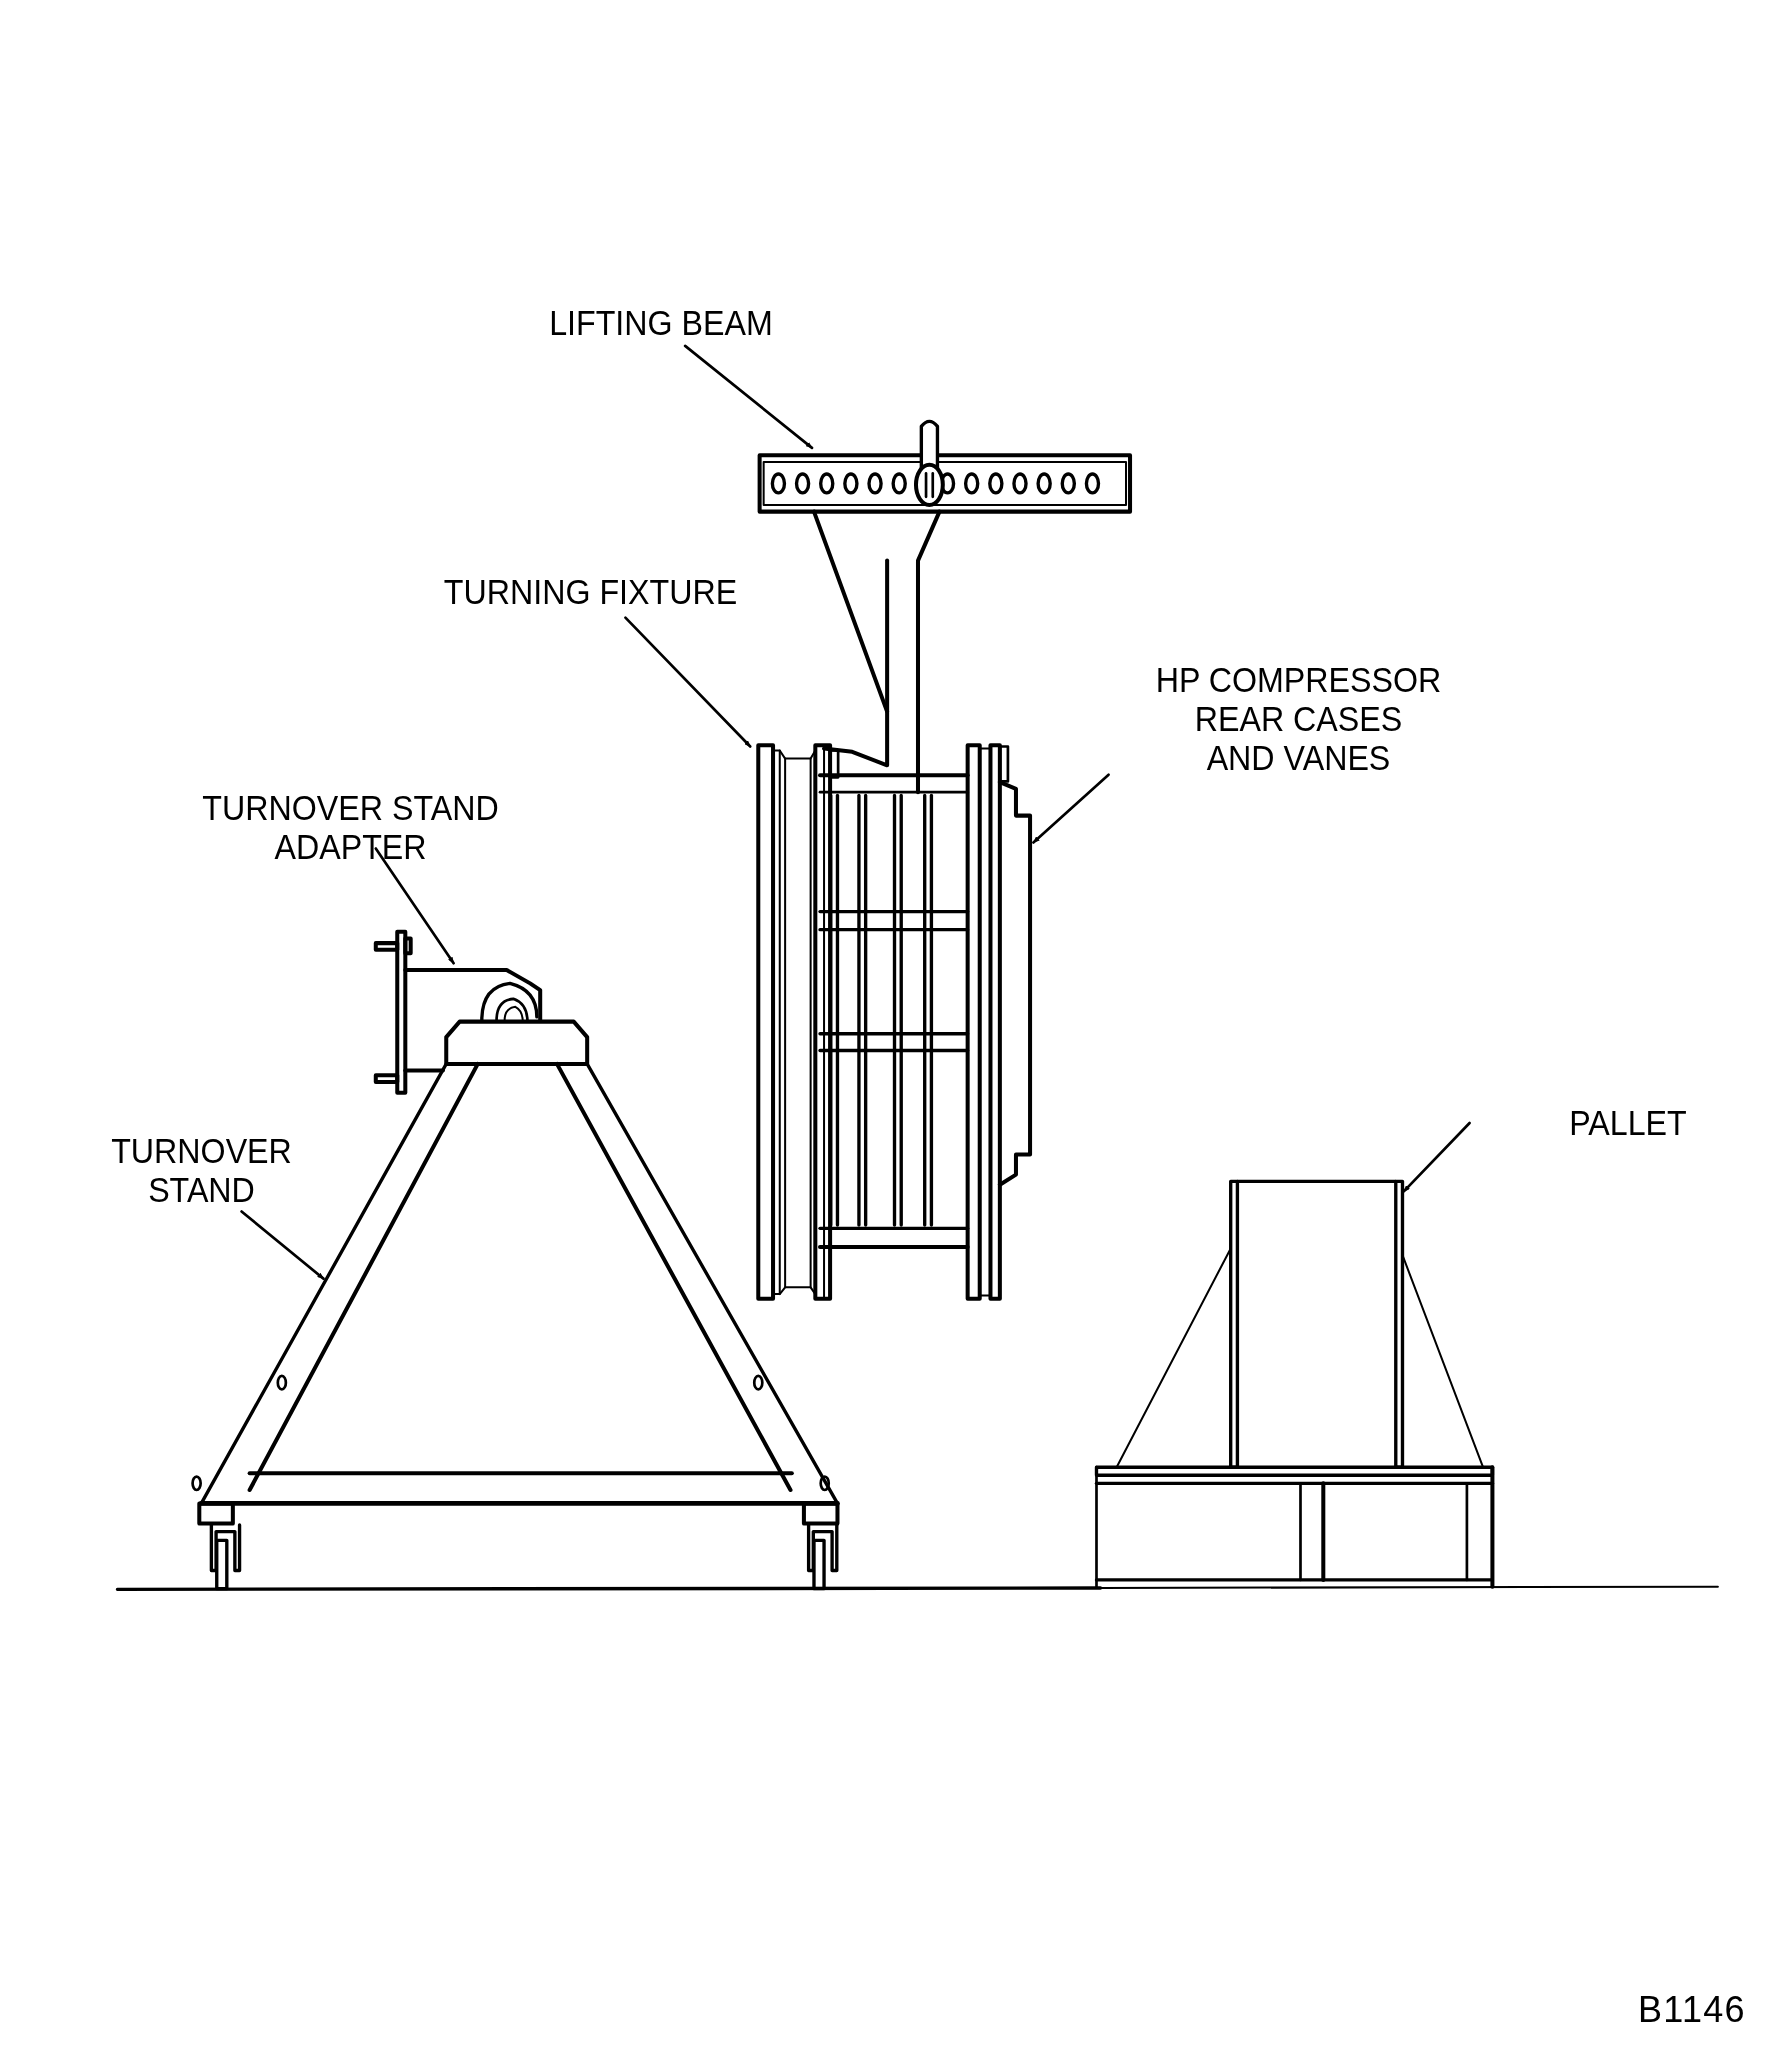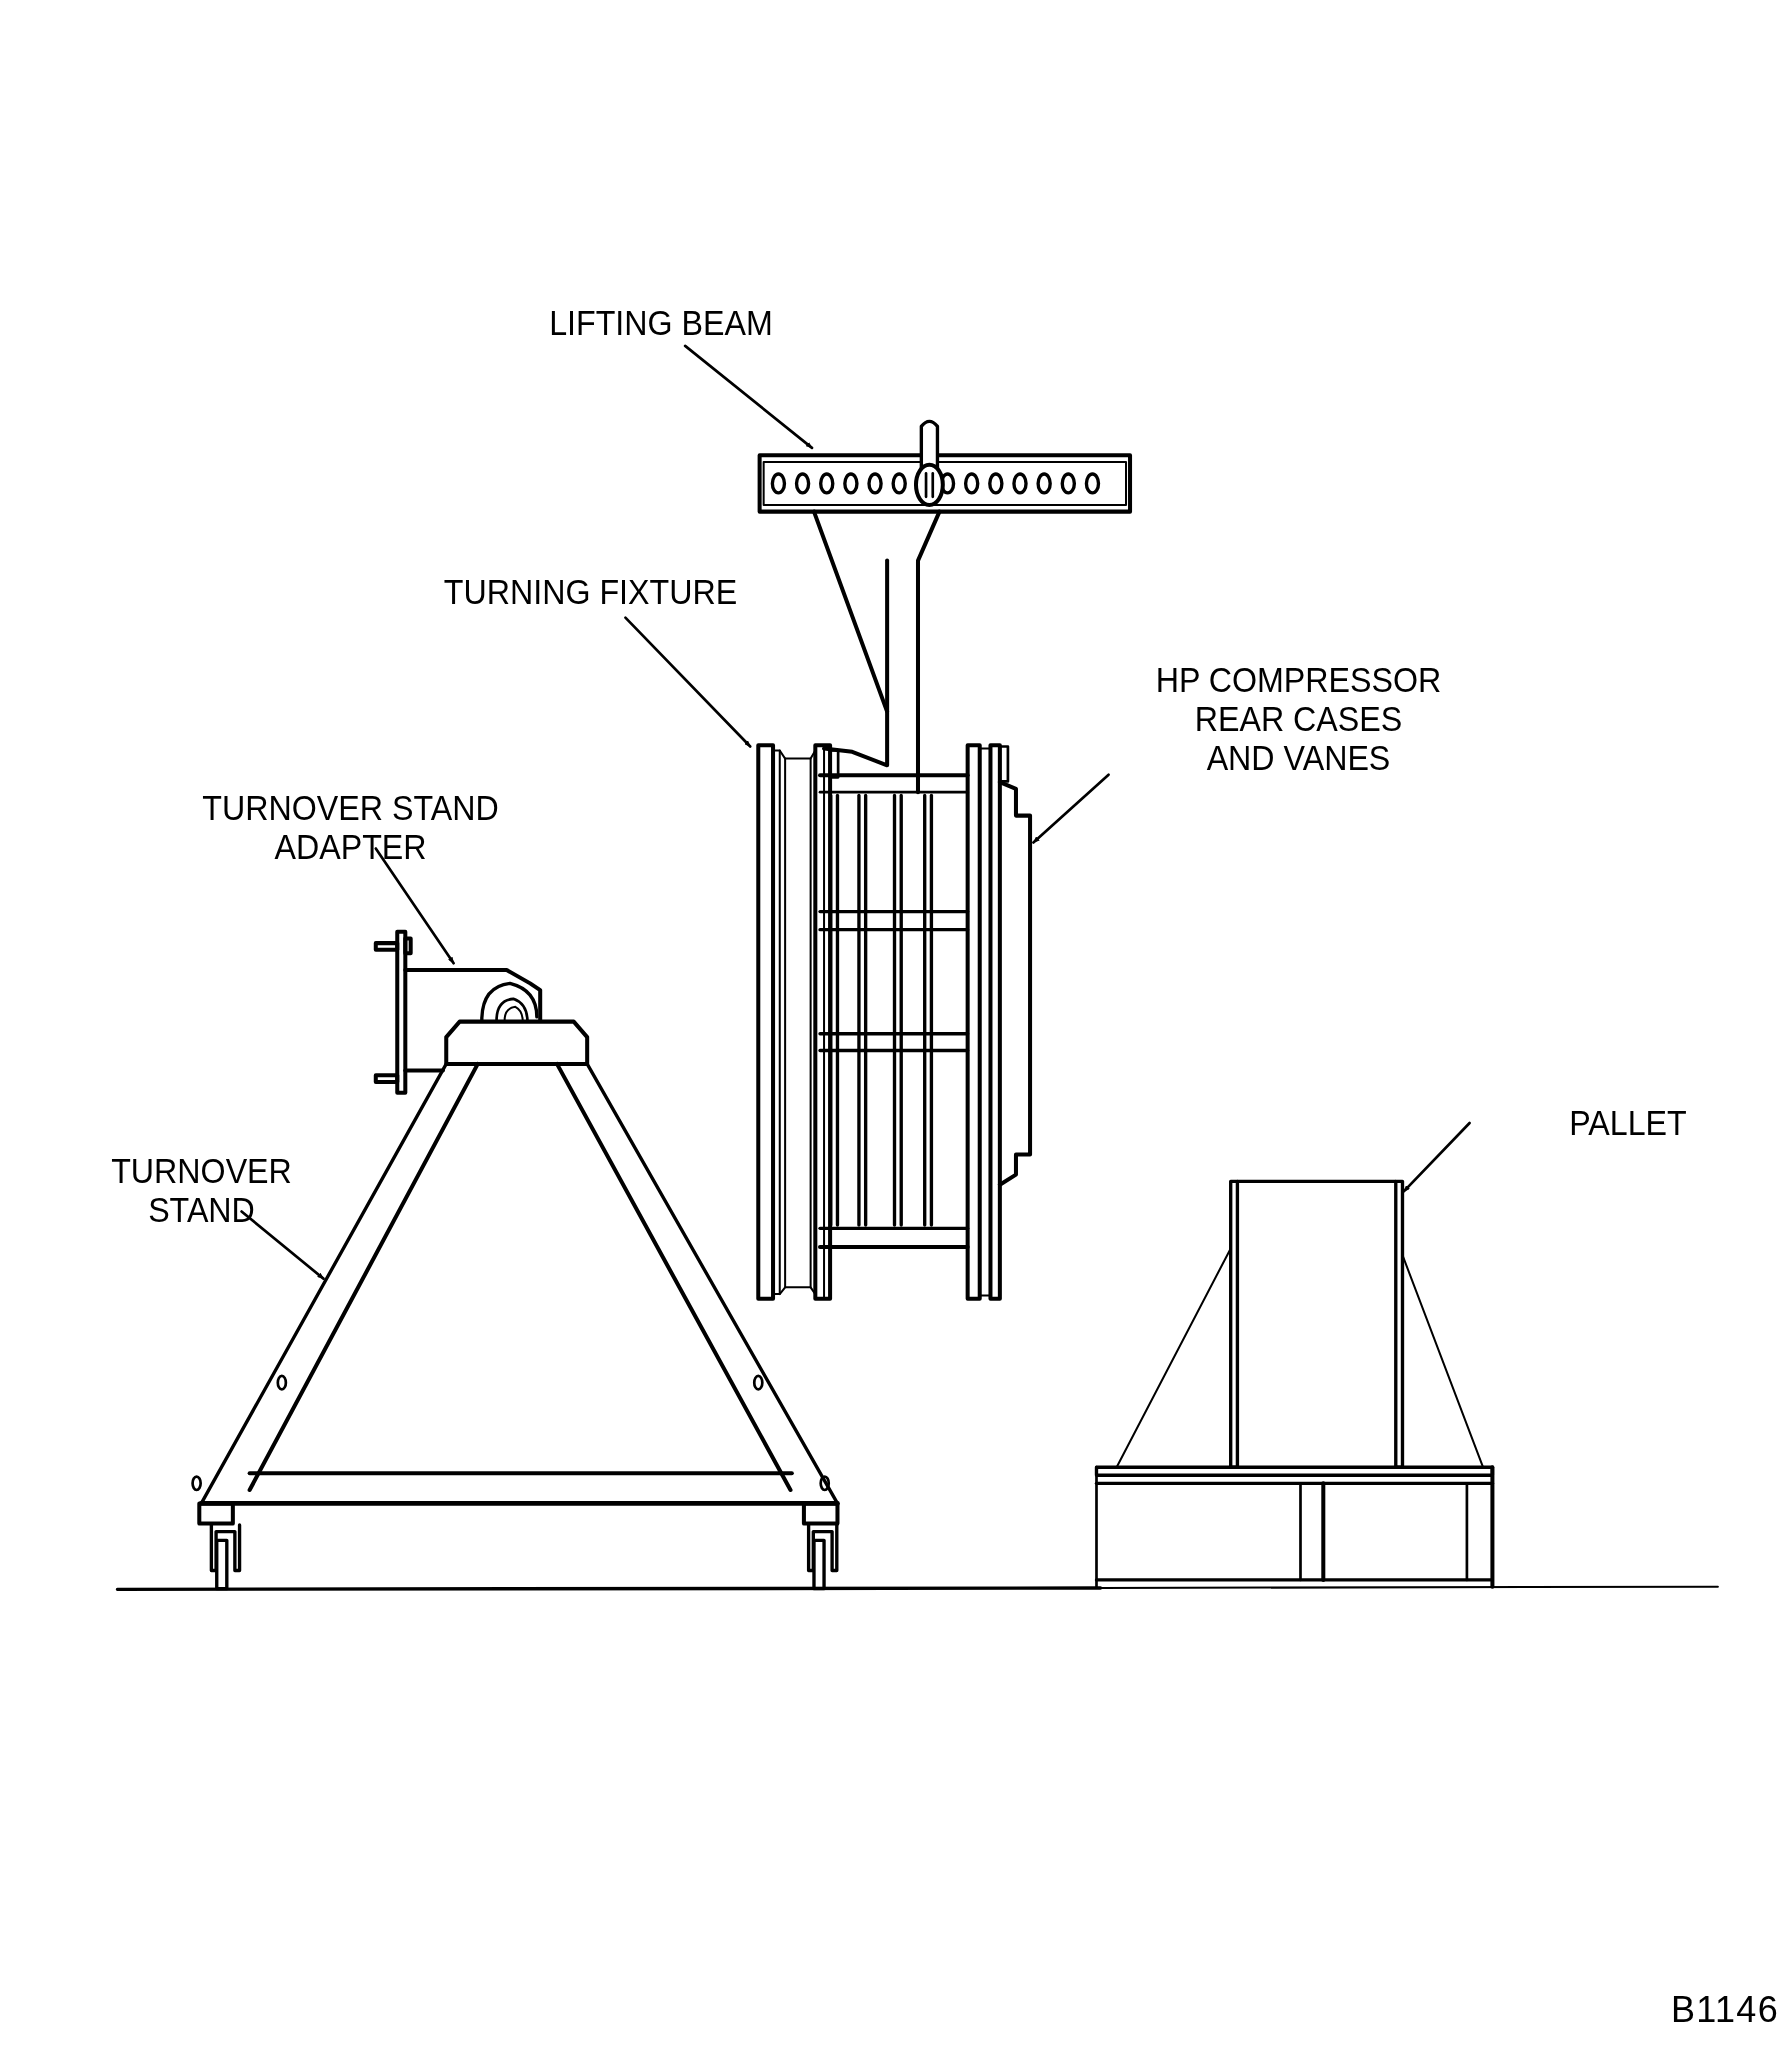--- a/index.html
+++ b/index.html
@@ -171,21 +171,21 @@
   <div class="lbl" style="position:static;">HP COMPRESSOR</div>
   <div class="lbl" style="position:static;">REAR CASES</div>
   <div class="lbl" style="position:static;">AND VANES</div>
 </div>
 
 <div style="position:absolute; left:176px; top:788px; width:349px;">
   <div class="lbl" style="position:static;">TURNOVER STAND</div>
   <div class="lbl" style="position:static;">ADAPTER</div>
 </div>
 
-<div style="position:absolute; left:94px; top:1131px; width:215px;margin-top:20px;">
+<div style="position:absolute; left:94px; top:1131px; width:215px;">
   <div class="lbl" style="position:static;">TURNOVER</div>
   <div class="lbl" style="position:static;">STAND</div>
 </div>
 
 <div class="lbl" style="left:1544px; top:1103px; width:168px;">PALLET</div>
 
-<div class="lbl fig" style="left:1638px; top:1990px; width:141px; text-align:right;">B1146</div>
+<div class="lbl fig" style="left:1638px; top:1990px; width:141px; text-align:left;">B1146</div>
 
 
 </body></html>

